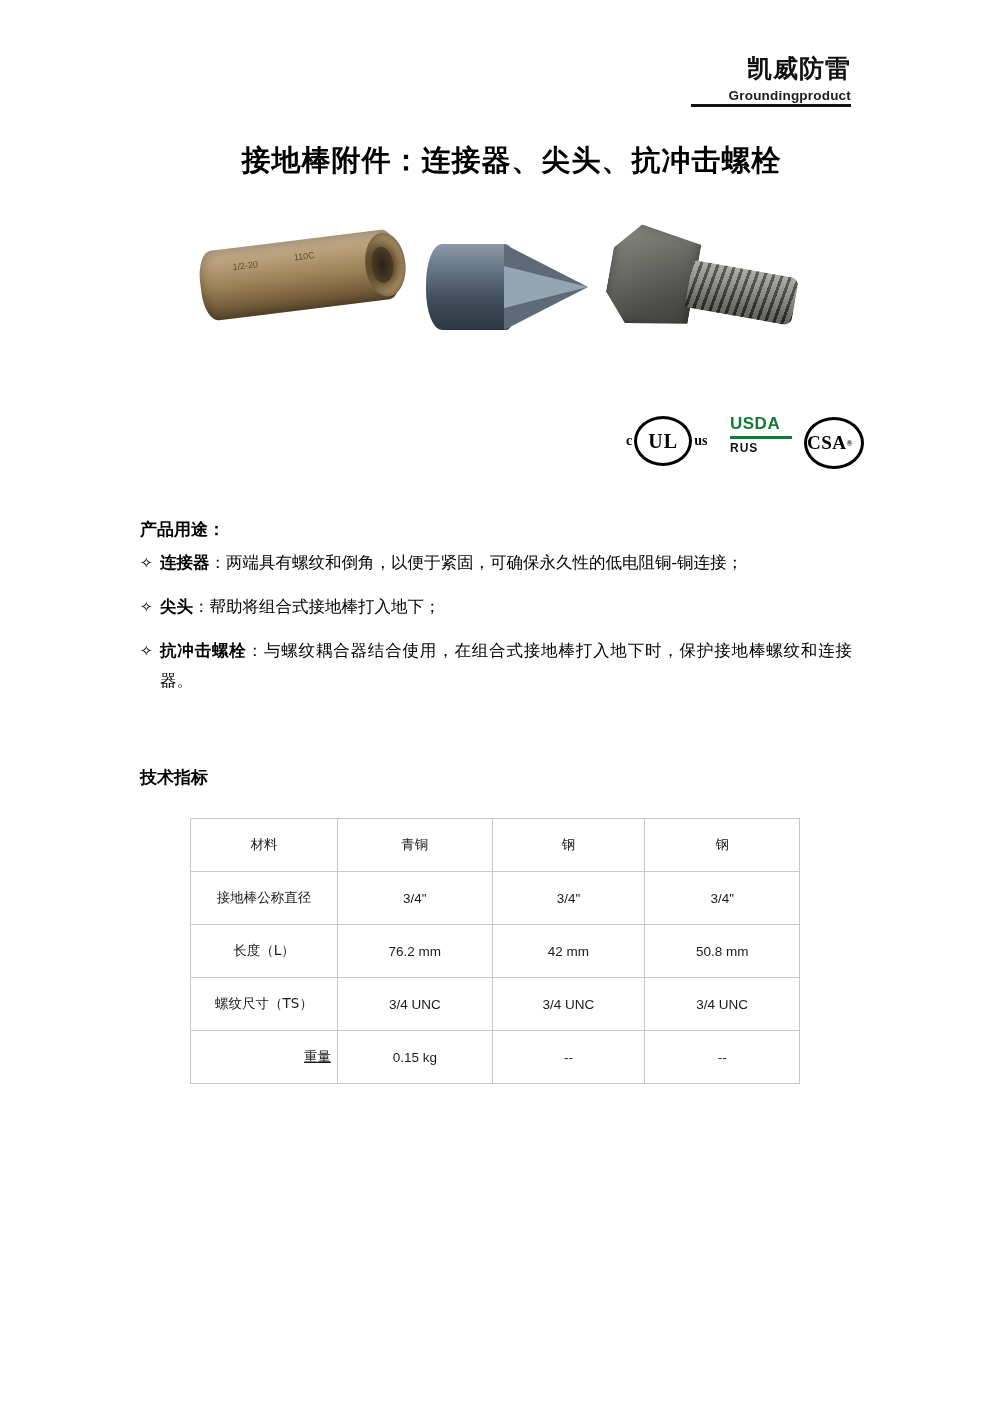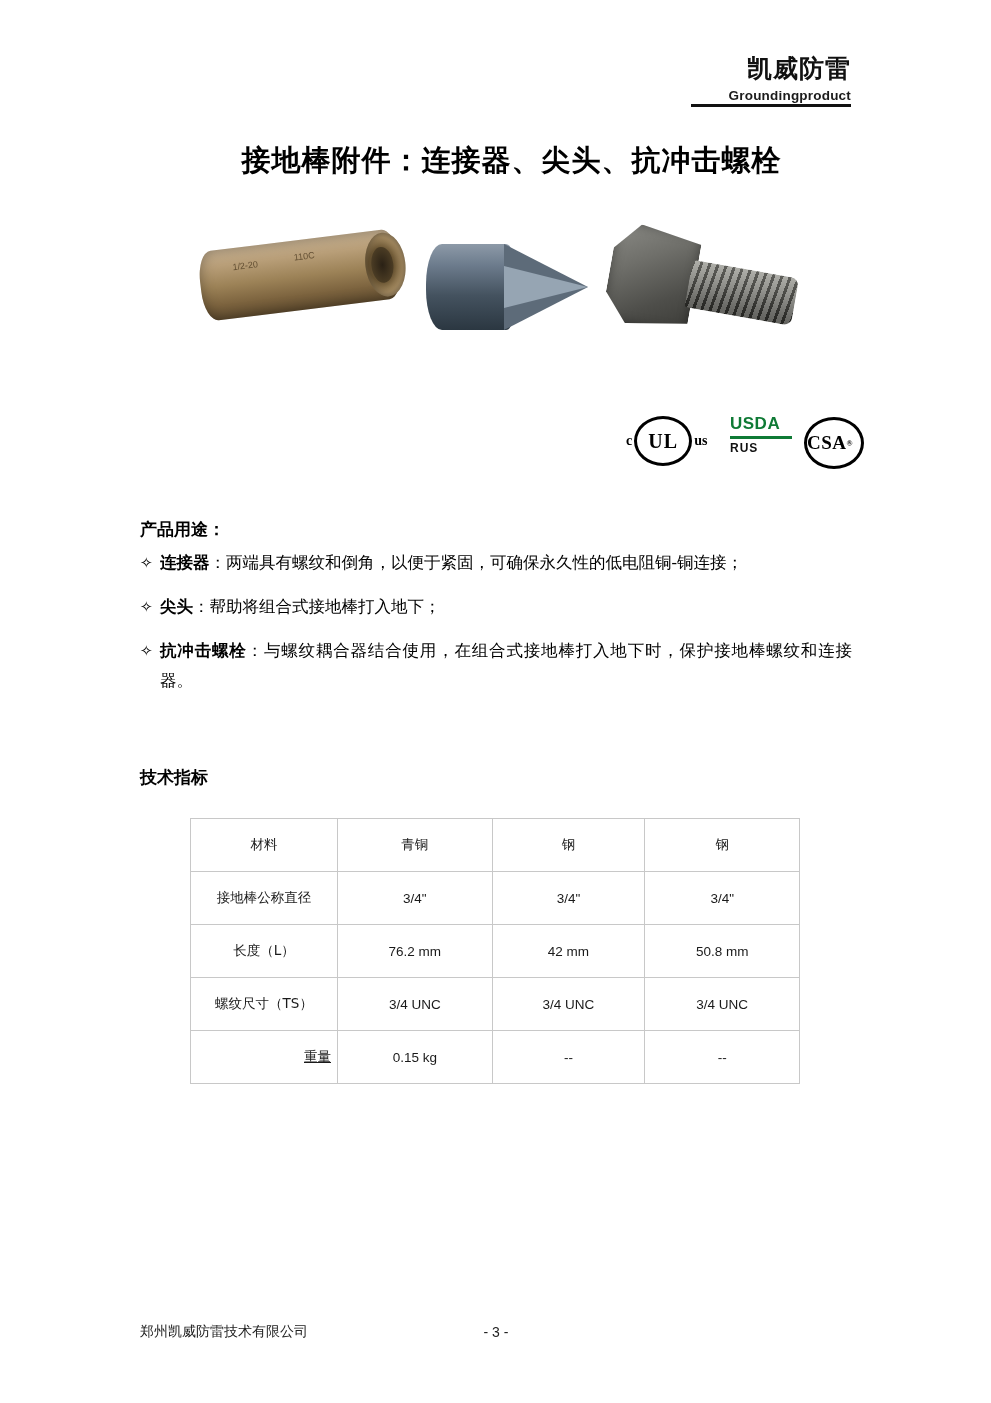--- a/index.html
+++ b/index.html
@@ -436,18 +436,14 @@
       </tr>
       <tr>
         <td class="label-col u">重量</td>
         <td>0.15 kg</td>
         <td>--</td>
         <td>--</td>
       </tr>
     </tbody>
   </table>
 
-  <div class="footer">
-    <span class="footer-company">郑州凯威防雷技术有限公司</span>
-    <span class="footer-page">- 3 -</span>
-  </div>
 
 </div>
 
 </body></html>

